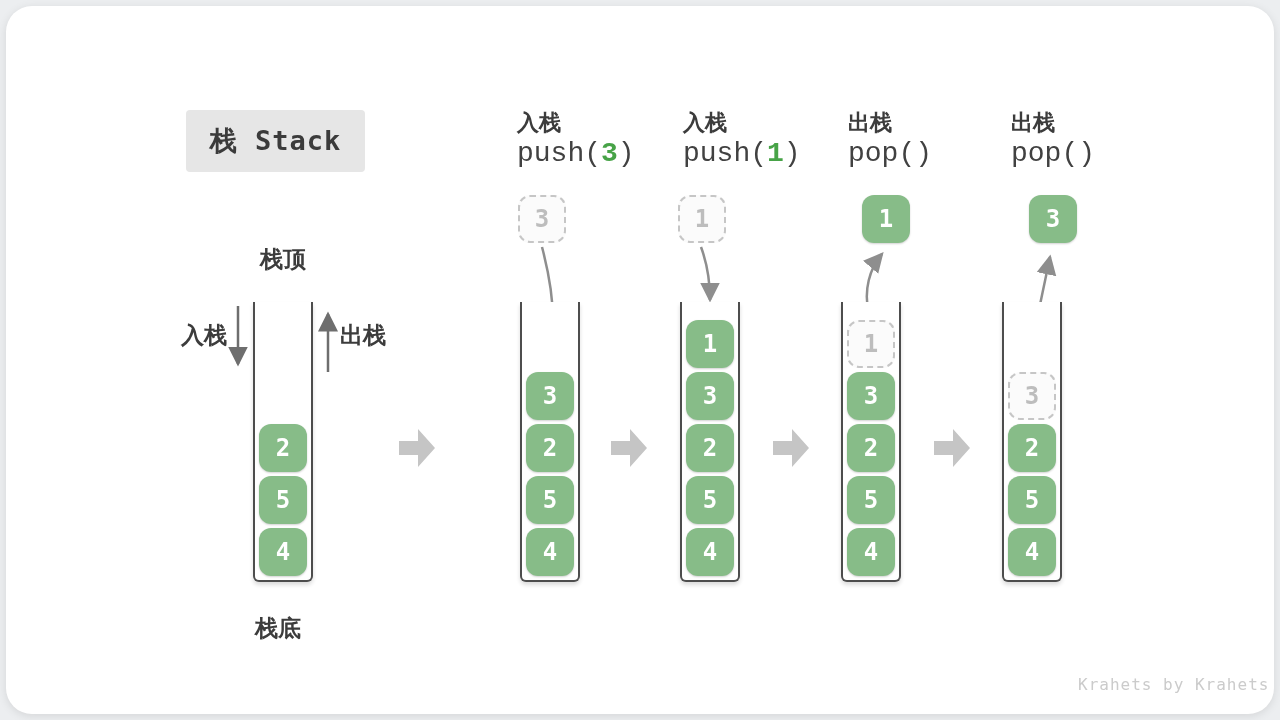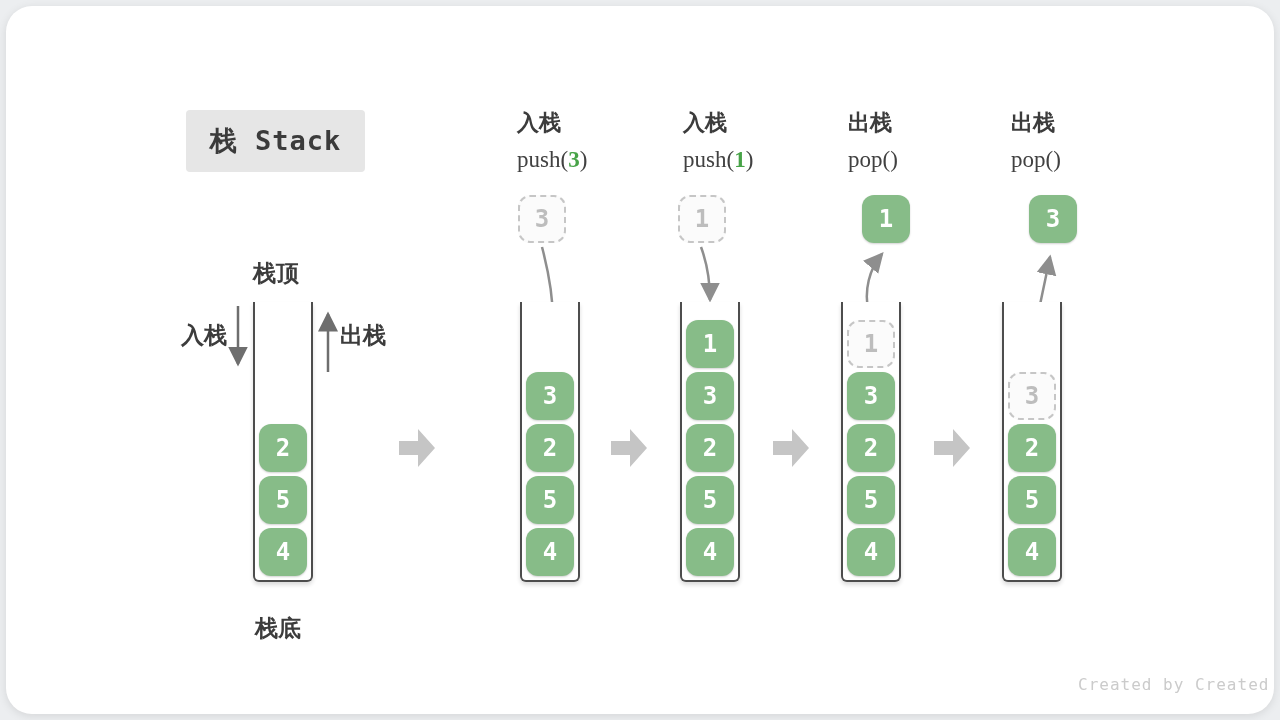--- a/index.html
+++ b/index.html
@@ -21,31 +21,30 @@
     position:absolute; left:186px; top:110px; width:179px; height:62px;
     background:#e6e6e6; border-radius:4px;
     display:flex; align-items:center; justify-content:center;
     font-family:"DejaVu Sans Mono","Liberation Mono",monospace;
     font-weight:bold; font-size:27px; color:#3b3b3b; letter-spacing:1px;
   }
 
   .side-label {
     position:absolute; font-weight:bold; font-size:23px; color:#3c3c3c;
   }
-  .lbl-top    { left:253px; top:244px; width:60px; text-align:left;margin-top:14px; }
+  .lbl-top    { left:253px; top:244px; width:60px; text-align:center; }
   .lbl-bottom { left:236px; top:613px; width:84px; text-align:center; }
   .lbl-push   { left:181px; top:320px; }
   .lbl-pop    { left:340px; top:320px; }
 
   .col-header { position:absolute; top:108px; color:#3c3c3c; }
   .col-header .l1 { font-weight:bold; font-size:22px; }
   .col-header .l2 {
-    margin-top:9px;
-    font-family:Liberation Serif, serif;
-    font-size:23px; color:#414141;
+    font-family:Liberation Mono, monospace;
+    font-size:28px; color:#414141;
   }
   .col-header .arg { font-weight:bold; color:#47a347; }
   .hd-c1 { left:517px; } .hd-c2 { left:683px; }
   .hd-c3 { left:848px; } .hd-c4 { left:1011px; }
 
   .walls {
     position:absolute; top:302px; width:60px; height:280px;
     border-left:2px solid #4d4d4d; border-right:2px solid #4d4d4d;
     border-bottom:2px solid #4d4d4d; border-radius:0 0 6px 6px;
     background:#ffffff; box-shadow:0 3px 4px rgba(0,0,0,.14);
@@ -167,13 +166,13 @@
 <div class="cell x-s4 r3">3</div>
 <div class="cell x-s4 r2">2</div>
 <div class="cell x-s4 r1">5</div>
 <div class="cell x-s4 r0">4</div>
 
 <div class="cell ghost x-s5 r3">3</div>
 <div class="cell x-s5 r2">2</div>
 <div class="cell x-s5 r1">5</div>
 <div class="cell x-s5 r0">4</div>
 
-<div class="watermark">Created by Created</div>
+<div class="watermark">Krahets by Krahets</div>
 
 </body></html>

